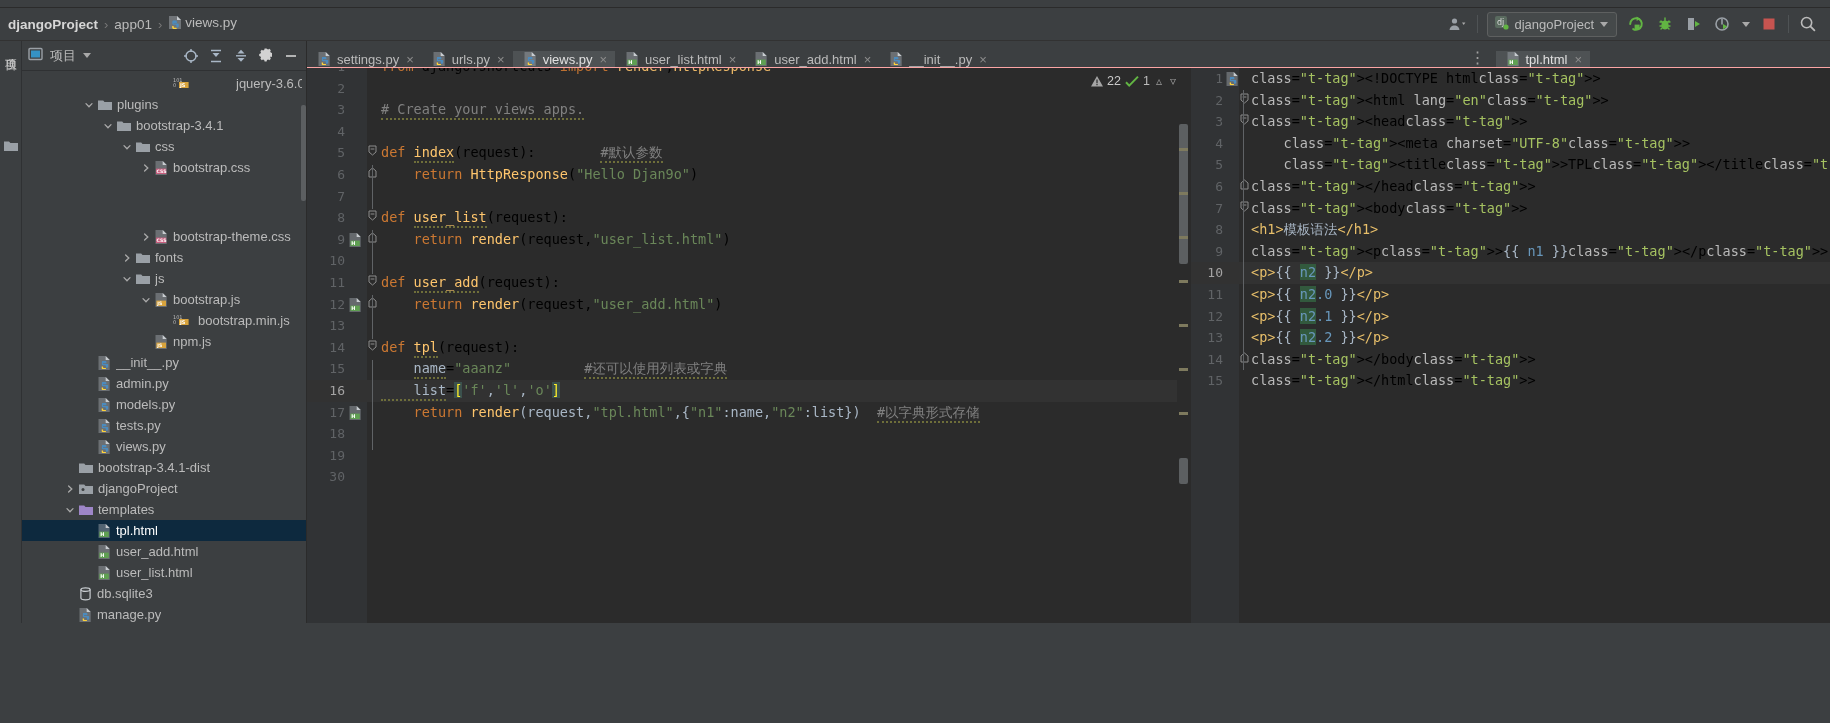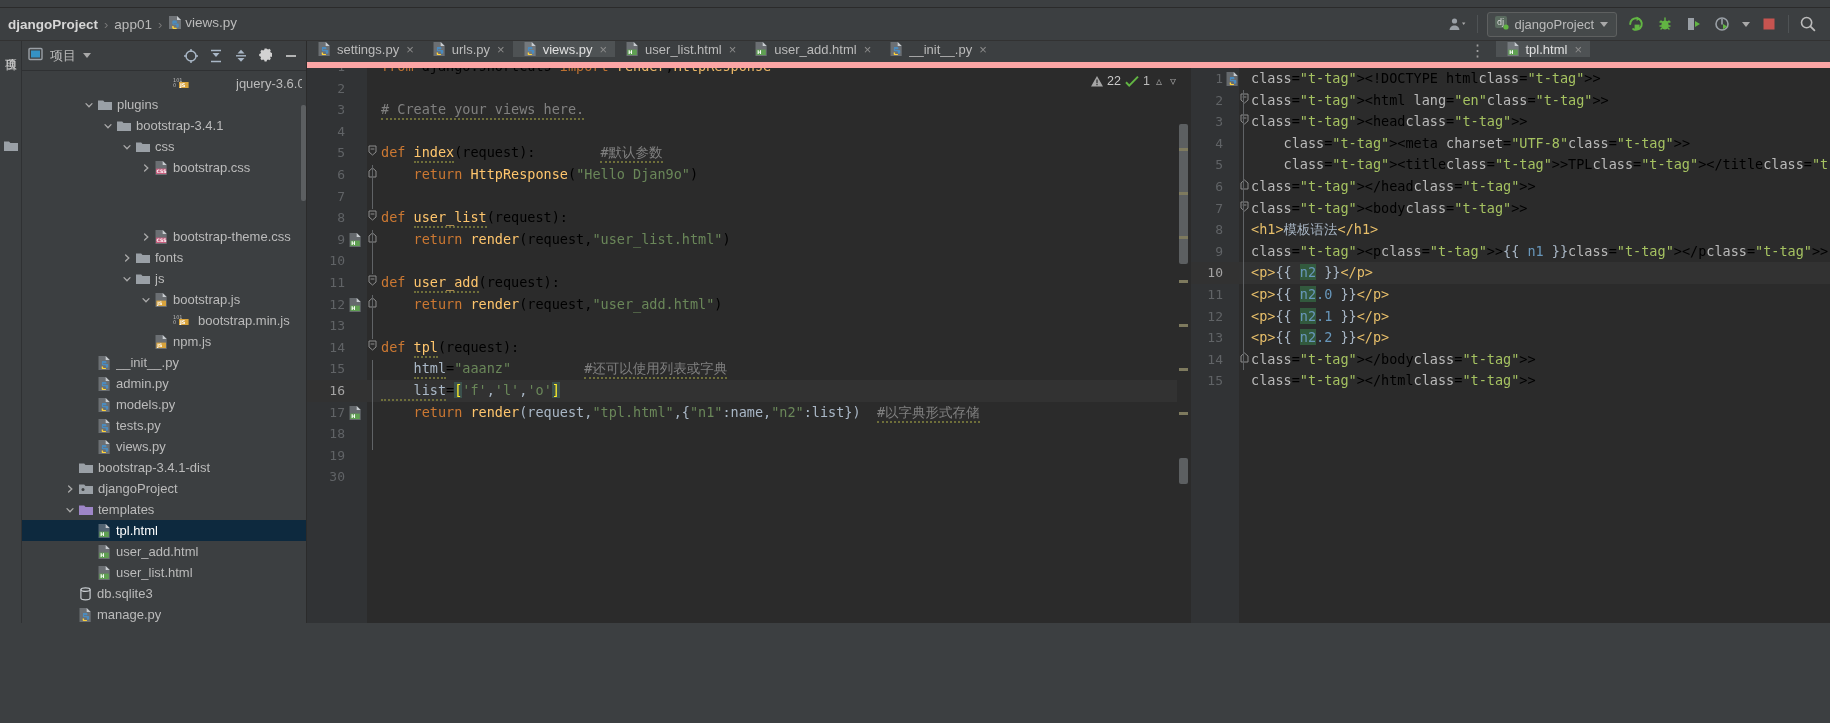--- a/index.html
+++ b/index.html
@@ -99,21 +99,21 @@
     background: #2b2b2b;
   }
 
   
   .editor-area {
     position: absolute; left: 307px; top: 41px; right: 0; height: 582px;
     background: #2b2b2b;
   }
   .tabbar {
     position: relative; height: 27px; background: #3c3f41;
-    display: flex; align-items: flex-start; border-bottom: 6px solid #fca5a5;
+    display: flex; align-items: flex-end; border-bottom: 1px solid #fca5a5;
   }
   .etab {
     display: flex; align-items: center; gap: 5px; padding: 0 8px 0 10px;
     font-size: 13px; color: #bbbbbb; position: relative; cursor: default;
   }
   .etab.active { background: #4e5254; color: #e0e0e0; }
   .etab .close { color: #8c8c8c; font-size: 13px; margin-left: 2px; }
   .tabbar-spacer { flex: 1 1 auto; }
   .tab-more { display: flex; align-items: center; padding: 0 10px; color: #a0a0a0; }
 
@@ -773,21 +773,21 @@
             <span>1</span>
           </span>
           <span class="iw-arrow">▵</span>
           <span class="iw-arrow">▿</span>
         </div>
         <div class="gutter-bg"></div>
         <div class="code">
           <div id="code-left" style="position: absolute; top: -12px; left: 0px; right: 0px;">
               <div class="cline"><span class="lnum">1</span><span class="ctext" style="opacity: 0.9;"><span class="t-kw">from</span> django.shortcuts <span class="t-kw">import</span> <span class="t-fn">render</span>,<span class="t-fn">HttpResponse</span></span></div>
               <div class="cline"><span class="lnum">2</span><span class="ctext"></span></div>
-              <div class="cline"><span class="lnum">3</span><span class="ctext"><span class="t-cmt"><span class="squiggle"># Create your views here.</span></span></span></div>
+              <div class="cline"><span class="lnum">3</span><span class="ctext"><span class="t-cmt"><span class="squiggle"># Create your views apps.</span></span></span></div>
               <div class="cline"><span class="lnum">4</span><span class="ctext"></span></div>
               <div class="cline"><span class="lnum">5</span><span class="fold"><svg width="9" height="11" viewBox="0 0 9 11">
                     <path d="M1 1h7v6L4.5 10 1 7z" fill="none" stroke="#8c8c8c" stroke-width="1"></path>
                     <path d="M2.6 4h3.8" stroke="#8c8c8c" stroke-width="1"></path>
                   </svg></span><span class="ctext"><span class="t-kw">def</span> <span class="t-fn"><span class="squiggle">index</span></span>(request):        <span class="t-cmt"><span class="squiggle">#默认参数</span></span></span></div>
               <div class="cline"><span class="lnum">6</span><span class="fold"><svg width="9" height="11" viewBox="0 0 9 11">
                     <path d="M1 10h7V4L4.5 1 1 4z" fill="none" stroke="#8c8c8c" stroke-width="1"></path>
                   </svg></span><span class="ctext">    <span class="t-kw">return</span> <span class="t-fn">HttpResponse</span>(<span class="t-str">"Hello Djan9o"</span>)</span></div>
               <div class="cline"><span class="lnum">7</span><span class="ctext"></span></div>
               <div class="cline"><span class="lnum">8</span><span class="fold"><svg width="9" height="11" viewBox="0 0 9 11">
@@ -813,21 +813,21 @@
                     <rect x="2.4" y="8.6" width="9.4" height="5.4" fill="#5fa052"></rect>
                     <text x="3.3" y="13" font-family="DejaVu Sans" font-size="5" font-weight="bold" fill="#ffffff">H</text>
                   </svg></span><span class="fold"><svg width="9" height="11" viewBox="0 0 9 11">
                     <path d="M1 10h7V4L4.5 1 1 4z" fill="none" stroke="#8c8c8c" stroke-width="1"></path>
                   </svg></span><span class="ctext">    <span class="t-kw">return</span> <span class="t-fn">render</span>(request,<span class="t-str">"user_add.html"</span>)</span></div>
               <div class="cline"><span class="lnum">13</span><span class="ctext"></span></div>
               <div class="cline"><span class="lnum">14</span><span class="fold"><svg width="9" height="11" viewBox="0 0 9 11">
                     <path d="M1 1h7v6L4.5 10 1 7z" fill="none" stroke="#8c8c8c" stroke-width="1"></path>
                     <path d="M2.6 4h3.8" stroke="#8c8c8c" stroke-width="1"></path>
                   </svg></span><span class="ctext"><span class="t-kw">def</span> <span class="t-fn"><span class="squiggle">tpl</span></span>(request):</span></div>
-              <div class="cline"><span class="lnum">15</span><span class="ctext">    <span class="t-def"><span class="squiggle">html</span></span>=<span class="t-str">"aaanz"</span>         <span class="t-cmt"><span class="squiggle">#还可以使用列表或字典</span></span></span></div>
+              <div class="cline"><span class="lnum">15</span><span class="ctext">    <span class="t-def"><span class="squiggle">name</span></span>=<span class="t-str">"aaanz"</span>         <span class="t-cmt"><span class="squiggle">#还可以使用列表或字典</span></span></span></div>
               <div class="cline current"><span class="lnum cur">16</span><span class="ctext"><span class="t-def"><span class="squiggle">    list</span></span>=<span class="t-brk-hl">[</span><span class="t-str">'f'</span><span class="t-def">,</span><span class="t-str">'l'</span><span class="t-def">,</span><span class="t-str">'o'</span><span class="t-brk-hl">]</span></span></div>
               <div class="cline"><span class="lnum">17</span><span class="gico"><svg width="15" height="16" viewBox="0 0 15 16">
                     <path d="M1.5 1h7.2l4 4v10h-11.2z" fill="#9aa0a6" opacity=".5"></path>
                     <path d="M8.7 1l4 4h-4z" fill="#c8ccd0"></path>
                     <rect x="2.4" y="8.6" width="9.4" height="5.4" fill="#5fa052"></rect>
                     <text x="3.3" y="13" font-family="DejaVu Sans" font-size="5" font-weight="bold" fill="#ffffff">H</text>
                   </svg></span><span class="ctext">    <span class="t-kw">return</span> <span class="t-fn">render</span><span class="t-def">(request,</span><span class="t-str">"tpl.html"</span><span class="t-def">,{</span><span class="t-str">"n1"</span><span class="t-def">:name,</span><span class="t-str">"n2"</span><span class="t-def">:list})</span>  <span class="t-cmt"><span class="squiggle">#以字典形式存储</span></span></span></div>
               <div class="cline"><span class="lnum">18</span><span class="ctext"></span></div>
               <div class="cline"><span class="lnum">19</span><span class="ctext"></span></div>
               <div class="cline"><span class="lnum">30</span><span class="ctext"></span></div>

